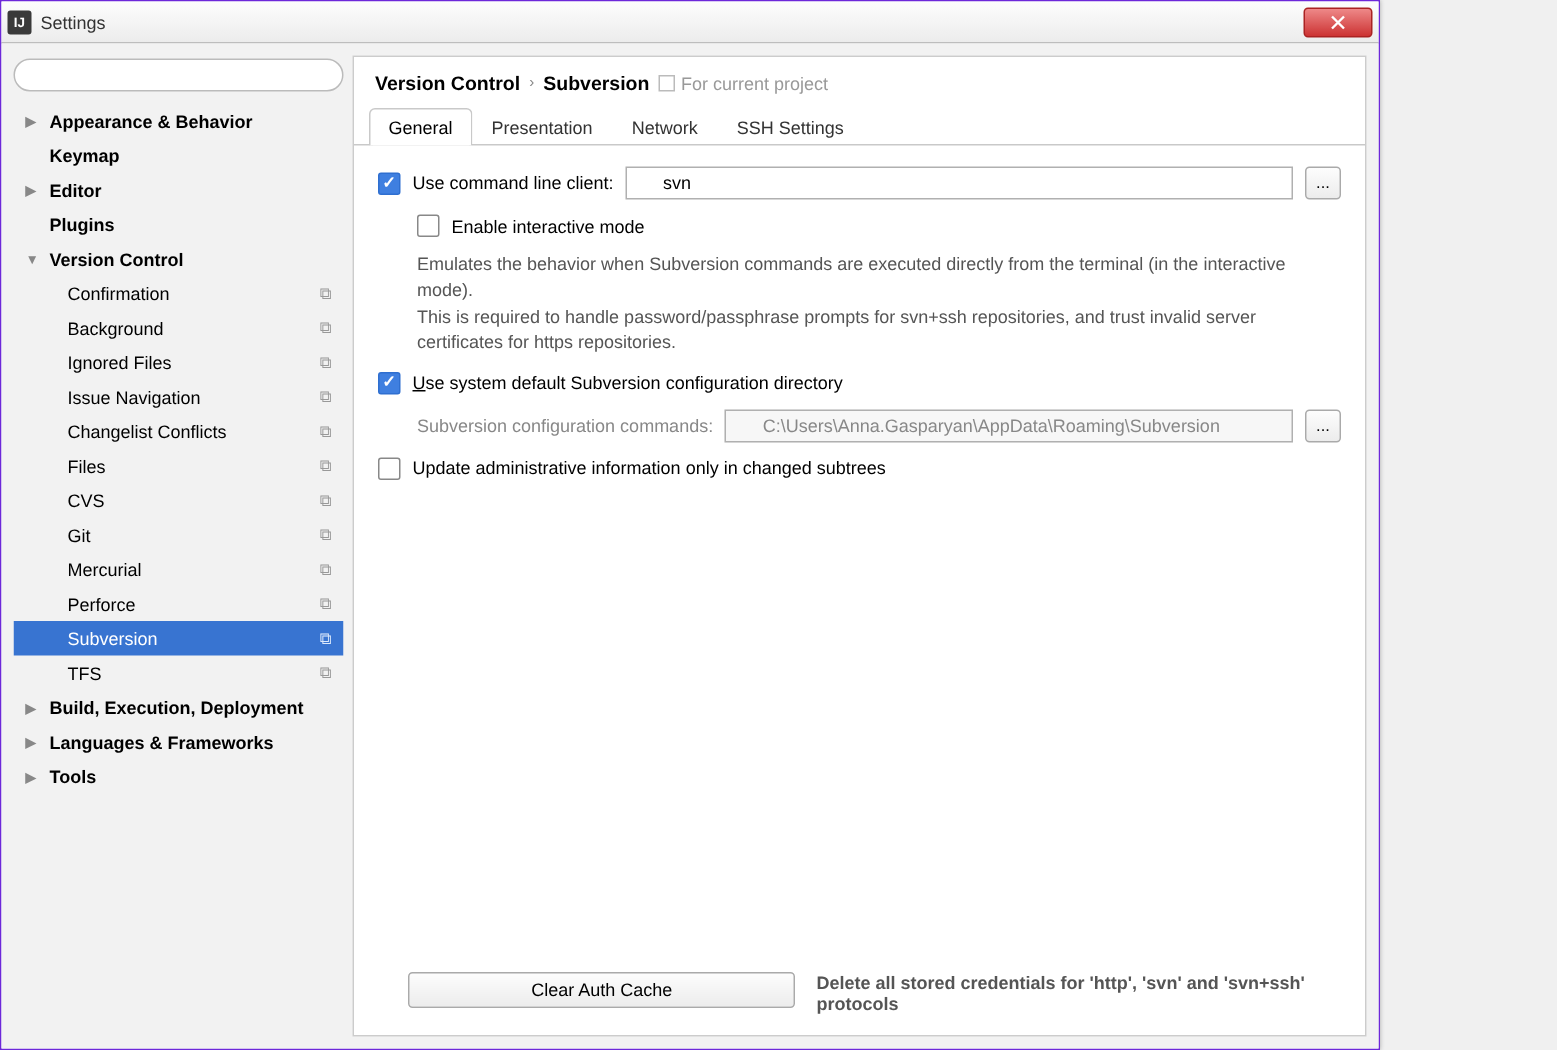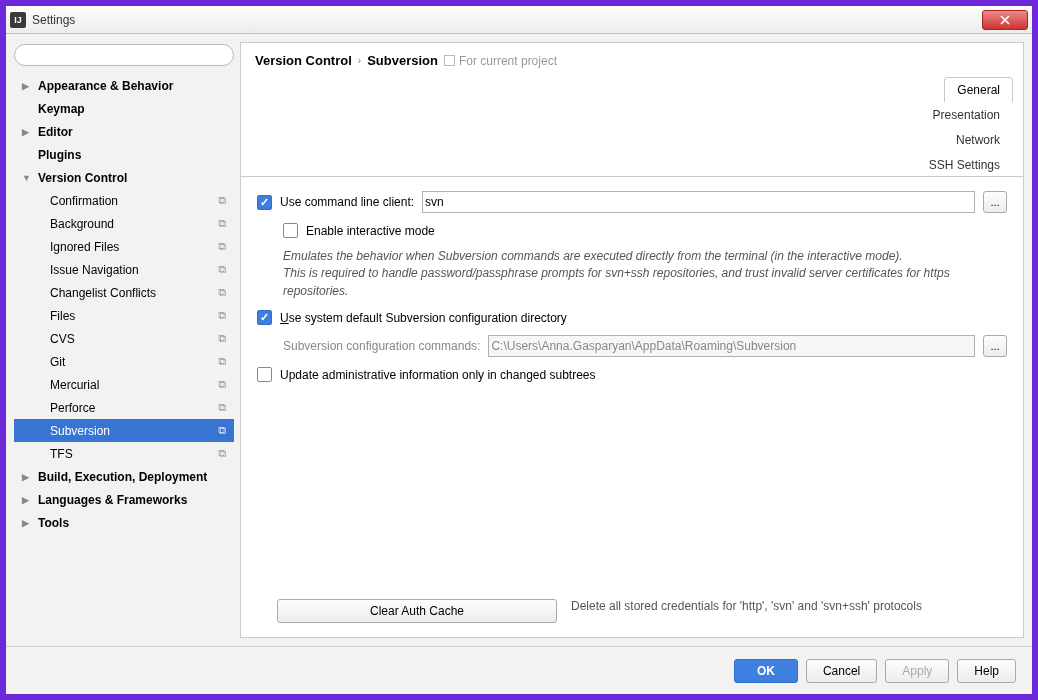--- a/index.html
+++ b/index.html
@@ -6,24 +6,24 @@
     body {
       font-family: "Segoe UI", Tahoma, sans-serif;
       font-size: 12px;
       background: #f0f0f0;
       color: #000;
       width: 1038px;
       height: 700px;
       overflow: hidden;
     }
     .window {
-      width: 1038px;
+      width: 920px;
       height: 700px;
       background: #fff;
-      border: 6px solid #6d28d9;
+      border: 1px solid #6d28d9;
       display: flex;
       flex-direction: column;
       box-shadow: 0 0 3px rgba(0,0,0,0.3);
     }
     .titlebar {
       height: 28px;
       background: linear-gradient(#fdfdfd, #ececec);
       border-bottom: 1px solid #bdbdbd;
       display: flex;
       align-items: center;
@@ -155,21 +155,20 @@
     }
     .breadcrumb .proj-badge .sq {
       width: 11px; height: 11px; border: 1px solid #bbb; display: inline-block;
     }
     .tabs {
       display: flex;
       padding: 0 10px;
       border-bottom: 1px solid #c9c9c9;
       gap: 0;
       align-items: flex-end;
-      flex-direction: column;
     }
     .tab {
       padding: 5px 12px;
       border: 1px solid transparent;
       border-bottom: none;
       cursor: pointer;
       font-size: 12px;
       position: relative;
       top: 1px;
       color: #333;
@@ -217,21 +216,21 @@
       content: "✓";
       color: #fff;
       font-size: 11px;
       font-weight: bold;
       line-height: 1;
     }
     .text-input {
       flex: 1;
       height: 22px;
       border: 1px solid #b0b0b0;
-      padding: 0 2px;
+      padding: 0 24px;
       font-size: 12px;
       background: #fff;
     }
     .text-input[disabled] {
       color: #888;
       background: #f7f7f7;
     }
     .btn-ellipsis {
       width: 24px;
       height: 22px;
@@ -242,21 +241,20 @@
       display: flex;
       align-items: center;
       justify-content: center;
       border-radius: 3px;
     }
     .desc-text {
       color: #555;
       font-size: 12px;
       line-height: 1.45;
       padding-left: 26px;
-      font-style: italic;
     }
     .label-dim { color: #888; }
     .spacer-flex { flex: 1; }
     .bottom-action-row {
       display: flex;
       align-items: flex-start;
       gap: 14px;
       padding-top: 8px;
       margin-left: 20px;
     }
@@ -451,25 +449,19 @@
 
         <div class="row">
           <span class="checkbox"></span>
           <span>Update administrative information only in changed subtrees</span>
         </div>
 
         <div class="spacer-flex"></div>
 
         <div class="bottom-action-row">
           <button class="btn wide">Clear Auth Cache</button>
-          <span style="color:#555;">Delete all stored credentials for 'http', 'svn' and 'svn+ssh' protocols</span>
+          <span style="color:#555;font-weight:bold;">Delete all stored credentials for 'http', 'svn' and 'svn+ssh' protocols</span>
         </div>
       </div>
     </div>
   </div>
 
-  <div class="button-bar">
-    <button class="btn primary">OK</button>
-    <button class="btn">Cancel</button>
-    <button class="btn" disabled="">Apply</button>
-    <button class="btn">Help</button>
-  </div>
 </div>
 
 </body></html>

